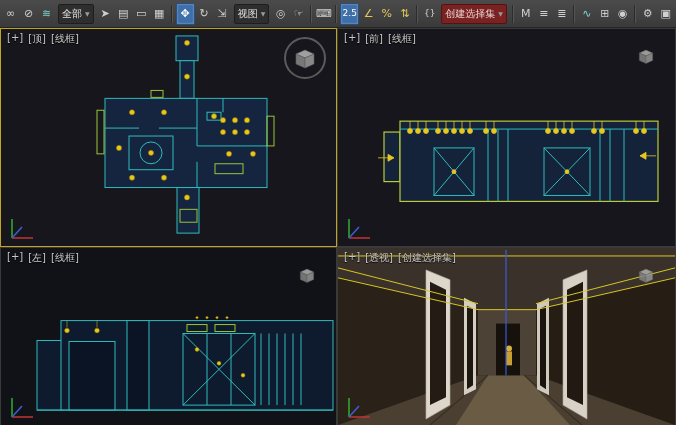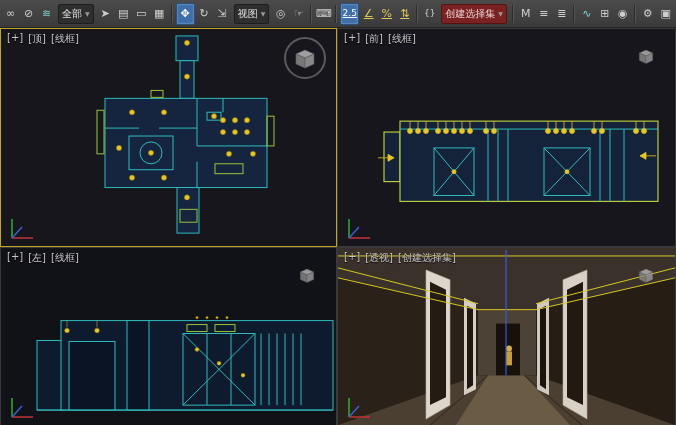--- a/index.html
+++ b/index.html
@@ -19,21 +19,21 @@
     border-bottom:1px solid #242424;
     overflow:hidden;white-space:nowrap;
   }
   .tb-icon{
     width:17px;height:20px;flex:0 0 auto;
     display:flex;align-items:center;justify-content:center;
     font-size:11px;line-height:1;color:#cfcfcf;
     border-radius:2px;cursor:default;
   }
   .tb-icon.small{font-size:9px;}
-  .tb-icon.yellow{color:#e2c85c;text-decoration:underline;}
+  .tb-icon.yellow{color:#e2c85c;}
   .tb-icon.teal{color:#7fd0d0;}
   .tb-icon.active{
     background:#3f6fa8;
     border:1px solid #2b4f7d;
     color:#fff;
     box-shadow:inset 0 0 2px #9cc2ec;
   }
   .tb-dd{
     height:18px;flex:0 0 auto;display:flex;align-items:center;
     background:#2e2e2e;border:1px solid #1e1e1e;border-radius:2px;

